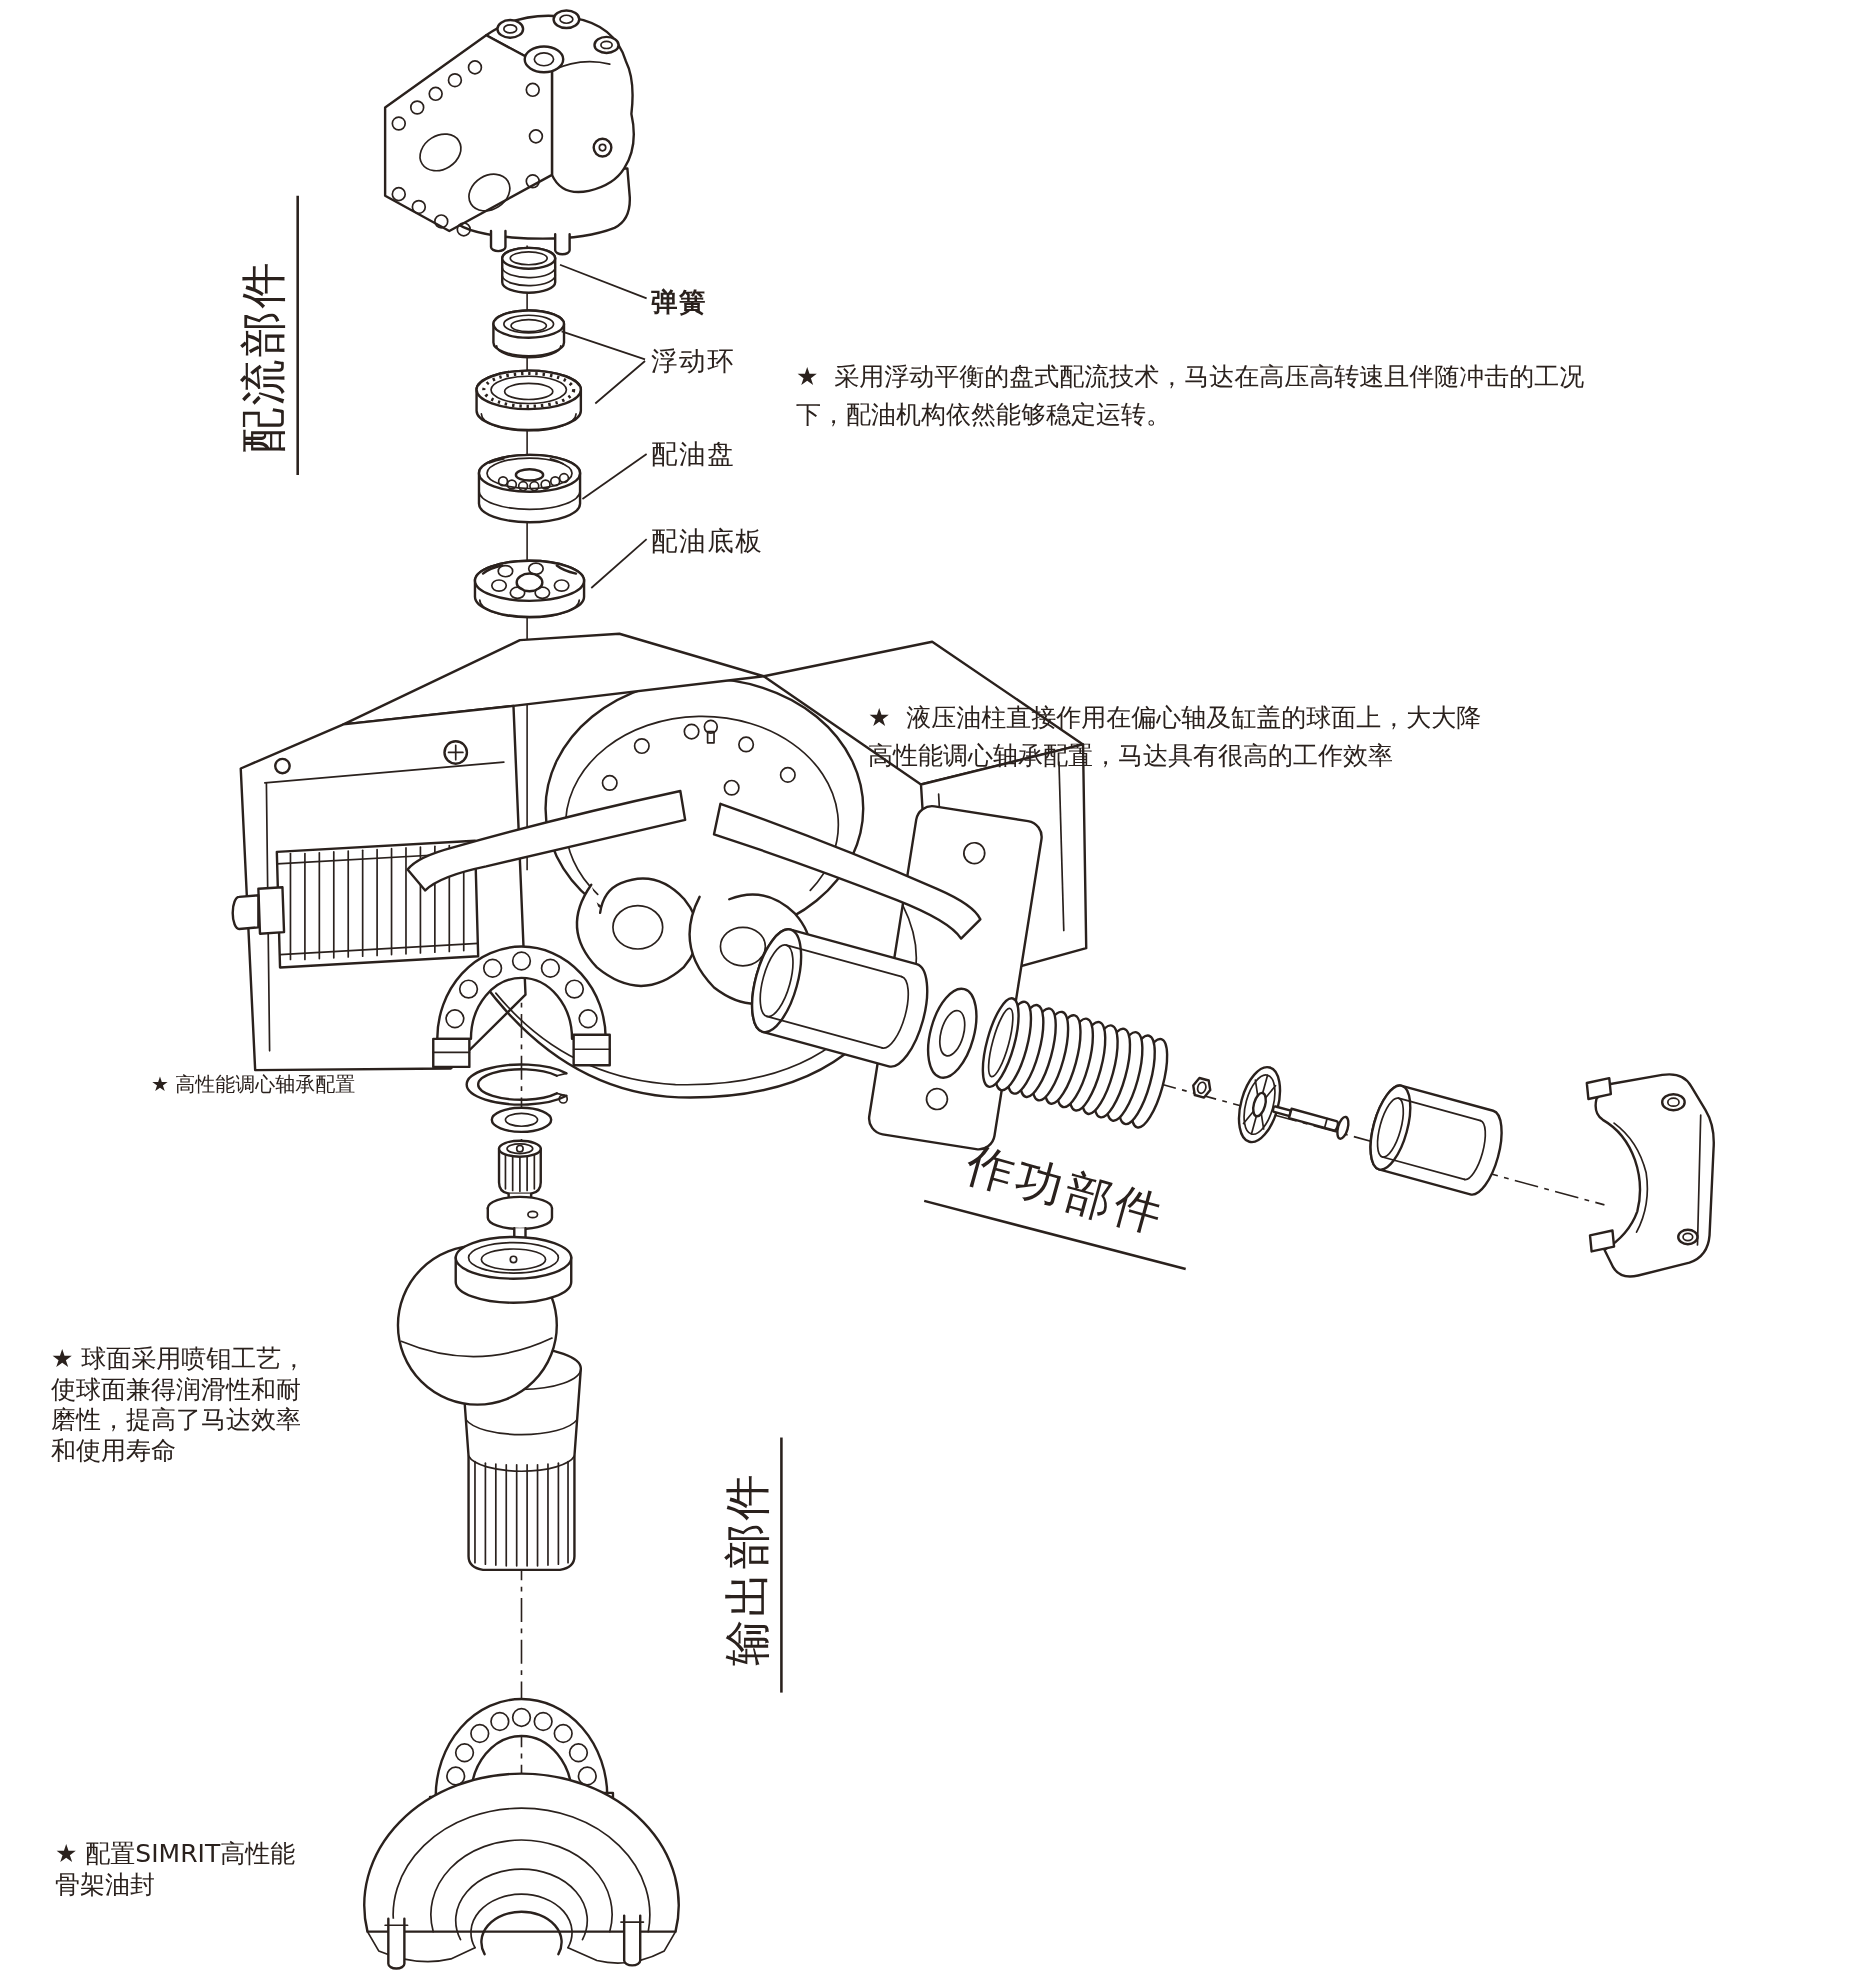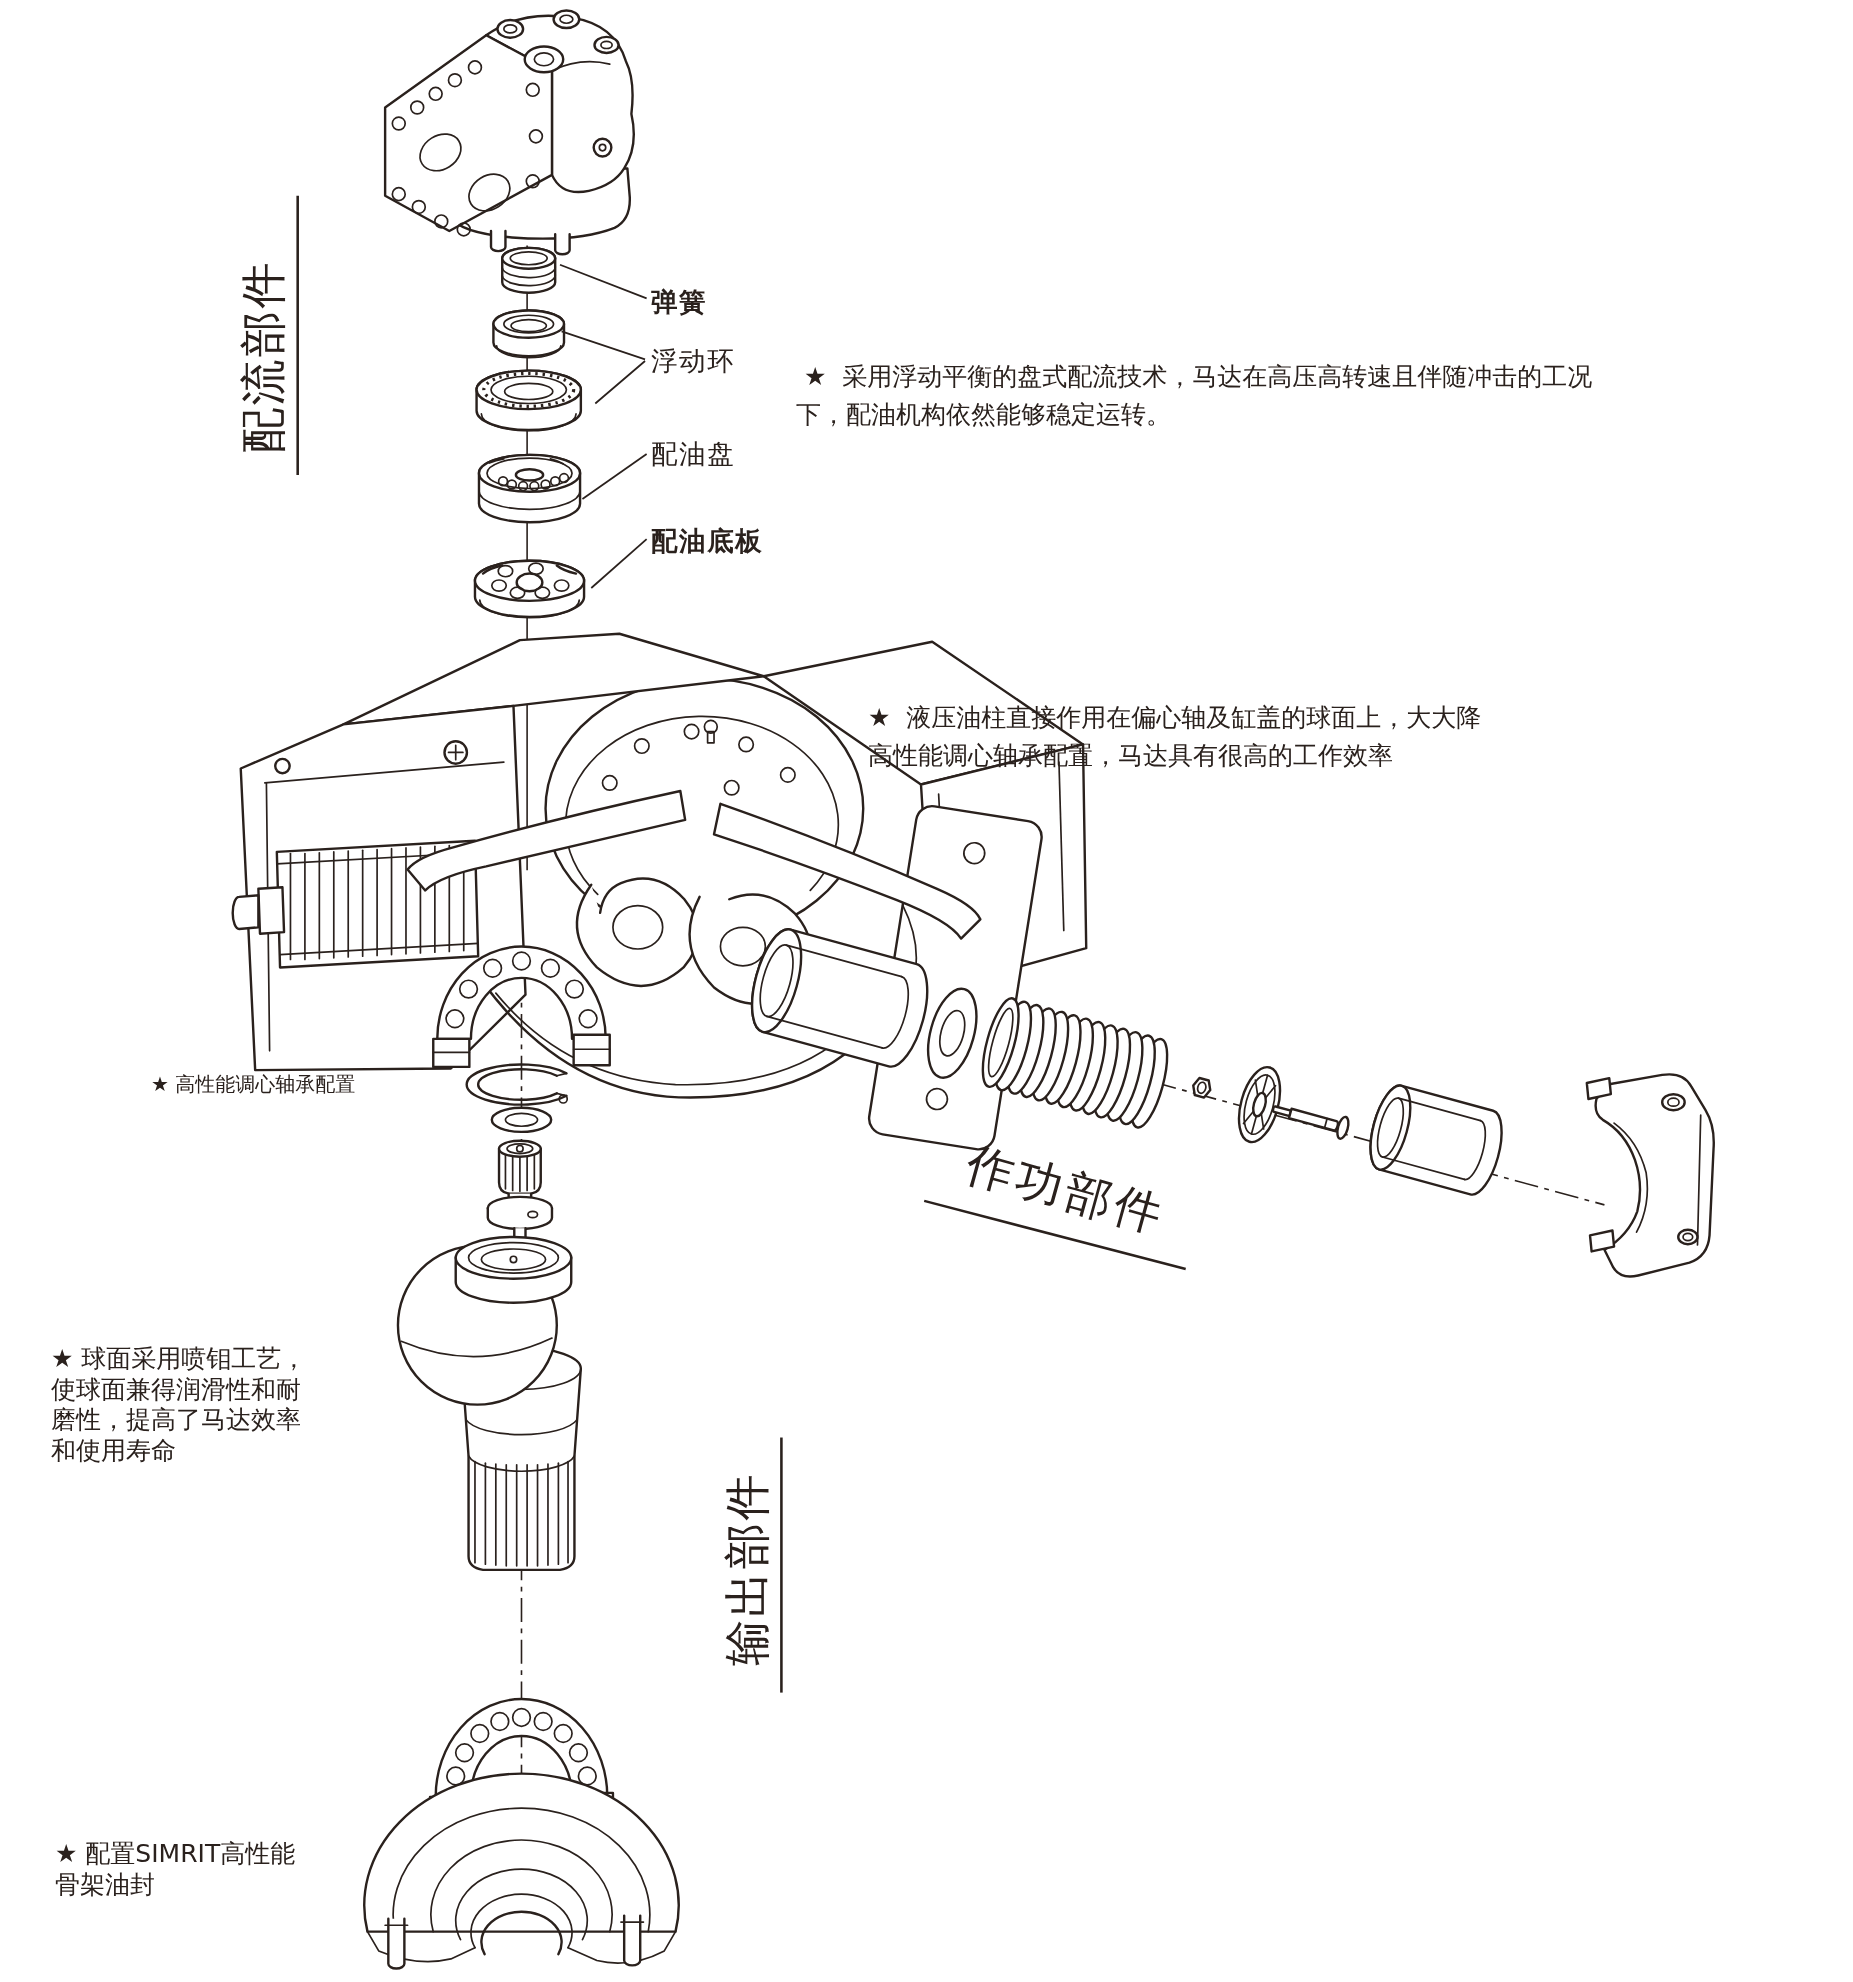--- a/index.html
+++ b/index.html
@@ -18,25 +18,25 @@
   .vtitle{position:absolute;font-size:46px;letter-spacing:2.4px;white-space:nowrap;
           display:flex;align-items:center;justify-content:center;}
   #title-distribution{left:164px;top:329px;width:199px;height:56px;transform:rotate(-90deg);}
   #title-output{left:648px;top:1541px;width:199px;height:56px;transform:rotate(-90deg);}
   #title-working{left:957px;top:1161px;width:218px;height:58px;font-size:47px;
                  letter-spacing:4px;transform:rotate(15.5deg);}
   .dlabel{position:absolute;left:651px;font-size:26.5px;letter-spacing:1.6px;white-space:nowrap;}
   #label-spring{top:284px;font-weight:bold;}
   #label-floating-ring{top:343px;}
   #label-valve-plate{top:436px;font-family:Liberation Serif, serif;}
-  #label-valve-base-plate{top:523px;font-weight:bold;}
+  #label-valve-base-plate{top:523px;}
   .note{position:absolute;font-size:25px;line-height:38px;}
   .note .ln{white-space:pre;}
   #note-distribution{left:796px;top:358px;}
-  #note-distribution .first{margin-left:8px;}
+  #note-distribution .first{margin-left:0;}
   #note-efficiency{left:868px;top:699px;}
   #note-bearing{left:127px;top:1065px;font-size:20px;margin-left:24px;}
   #note-sphere{left:51px;top:1344px;line-height:30.5px;}
   #note-seal{left:55px;top:1838px;line-height:31px;}
 </style>
 </head>
 <body>
 
 <div class="stage">
 

